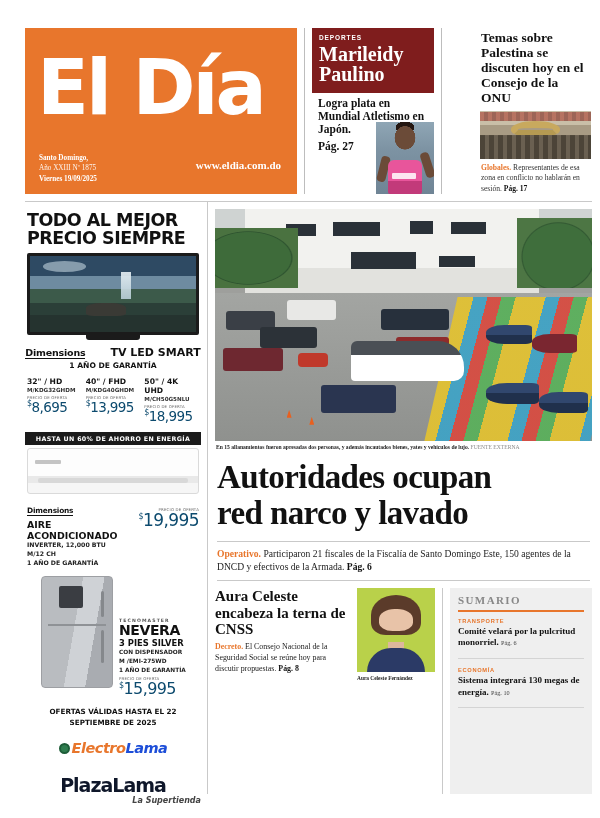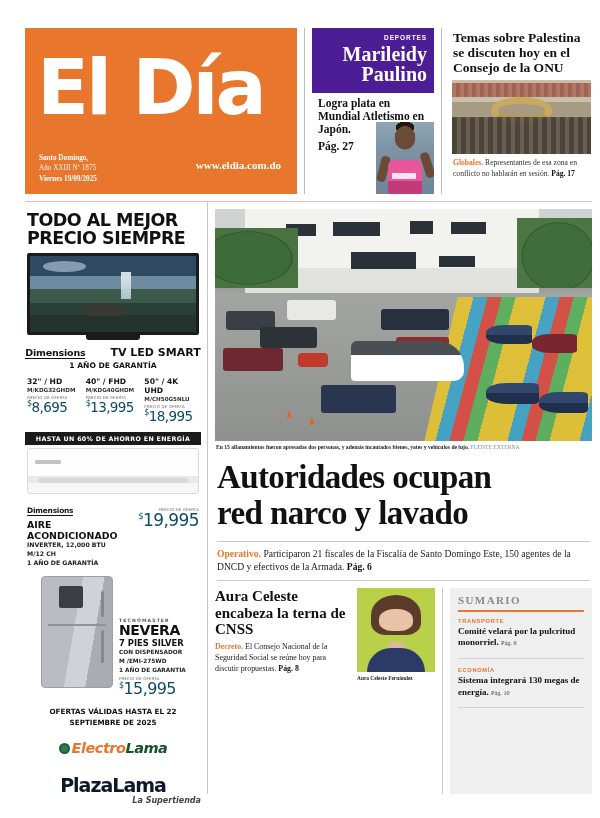--- a/index.html
+++ b/index.html
@@ -33,21 +33,21 @@
   .masthead-url {
     position: absolute; right: 16px; bottom: 23px;
     color: #fff; font-family: "Liberation Serif", serif;
     font-weight: bold; font-size: 11px;
   }
 
   .sep-v { width: 1px; background: #bdbdbd; margin: 0 7px; flex: 0 0 1px; }
 
   
   .deportes { flex: 0 0 122px; display: flex; flex-direction: column; }
-  .dep-teal { background: #4c1d95; padding: 6px 7px 8px 7px; text-align: right; }
+  .dep-teal { background: #7f1d1d; padding: 6px 7px 8px 7px; }
   .dep-kicker {
     font-family: "Liberation Sans", sans-serif; font-weight: bold;
     font-size: 6.5px; color: #fff; letter-spacing: .9px; margin-bottom: 3px;
   }
   .dep-name {
     font-family: "Liberation Serif", serif; font-weight: bold;
     color: #fff; font-size: 20px; line-height: 1.02;
   }
   .dep-body { position: relative; flex: 1; overflow: hidden; }
   .dep-text {
@@ -73,21 +73,21 @@
     content:""; position:absolute; left:4px; top:13px; width:24px; height:6px;
     background:#fff; opacity:.85; border-radius:1px;
   }
   .dep-photo .armL, .dep-photo .armR {
     position: absolute; width: 9px; height: 26px; background: #6B4B38; border-radius: 4px;
   }
   .dep-photo .armL { left: 3px; top: 34px; transform: rotate(14deg); }
   .dep-photo .armR { right: 2px; top: 30px; transform: rotate(-18deg); }
 
   
-  .palestina { flex: 1; display: flex; flex-direction: column; padding-left: 2px; }
+  .palestina { flex: 1; display: flex; flex-direction: column; padding-left: 2px; margin-left: 28px; }
   .pal-head {
     font-family: "Liberation Serif", serif; font-weight: bold;
     font-size: 13.5px; line-height: 1.12; color: #111; padding: 2px 2px 5px 2px;
   }
   .pal-photo {
     height: 74px; margin: 0 1px;
     background:
       linear-gradient(180deg,#C9BFA8 0 30%, #A89B84 30% 52%, #5E5446 52% 100%),
       #8a8173;
     position: relative; overflow: hidden;
@@ -239,21 +239,21 @@
   .ofertas {
     text-align: center; font-family: "DejaVu Sans", sans-serif; font-weight: bold;
     font-size: 7.2px; color: #111; margin-top: 10px; line-height: 1.5;
   }
   .logos { text-align: center; margin-top: 11px; }
   .logo-electro {
     font-family: "DejaVu Sans", sans-serif; font-weight: bold; font-size: 14.5px;
     font-style: italic; letter-spacing: -.5px;
   }
   .logo-electro .e { color: #E8762C; }
-  .logo-electro .l { color: #14532d; }
+  .logo-electro .l { color: #1d4ed8; }
   .logo-electro .dot {
     display: inline-block; width: 11px; height: 11px; border-radius: 50%;
     background: #2f7d4f; border: 2px solid #1d5d38; vertical-align: -1px; margin-right: 2px;
   }
   .logo-plaza {
     margin-top: 20px;
     font-family: "DejaVu Sans", sans-serif; font-weight: bold; font-size: 19px;
     color: #0f172a; letter-spacing: -1px; line-height: 1;
   }
   .logo-plaza-sub {
@@ -512,21 +512,21 @@
 
       <div class="fridge-wrap">
         <div class="fridge">
           <div class="disp"></div>
           <div class="handle"></div>
           <div class="handle2"></div>
         </div>
         <div class="fridge-info">
           <div class="fr-brand">TECNOMASTER</div>
           <div class="fr-name">NEVERA</div>
-          <div class="fr-sub">7 PIES SILVER</div>
+          <div class="fr-sub">3 PIES SILVER</div>
           <div class="fr-spec">CON DISPENSADOR</div>
           <div class="fr-spec">M /EMI-275WD</div>
           <div class="fr-spec">1 AÑO DE GARANTÍA</div>
           <div class="pc-label">PRECIO DE OFERTA</div>
           <div class="pc-amount" style="font-size:16px"><sup>$</sup><span>15,995</span></div>
         </div>
       </div>
 
       <div class="ofertas">
         <div>OFERTAS VÁLIDAS HASTA EL 22</div>

